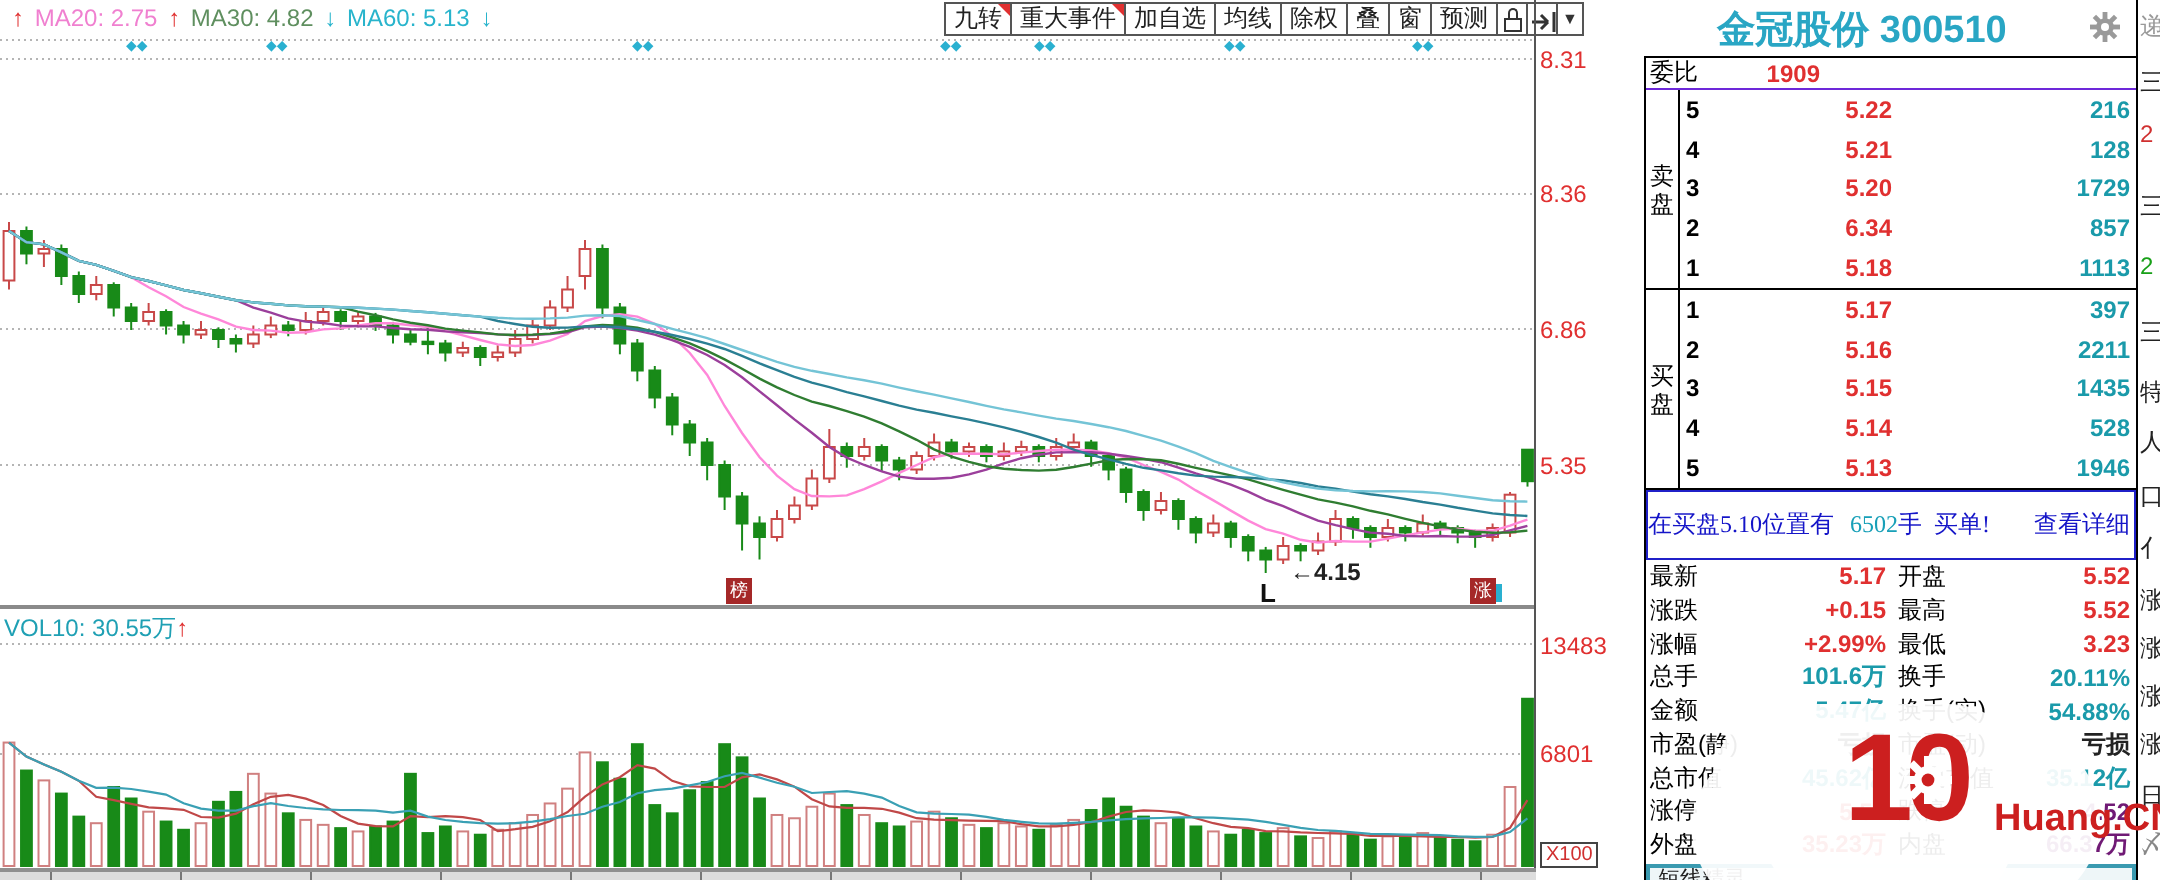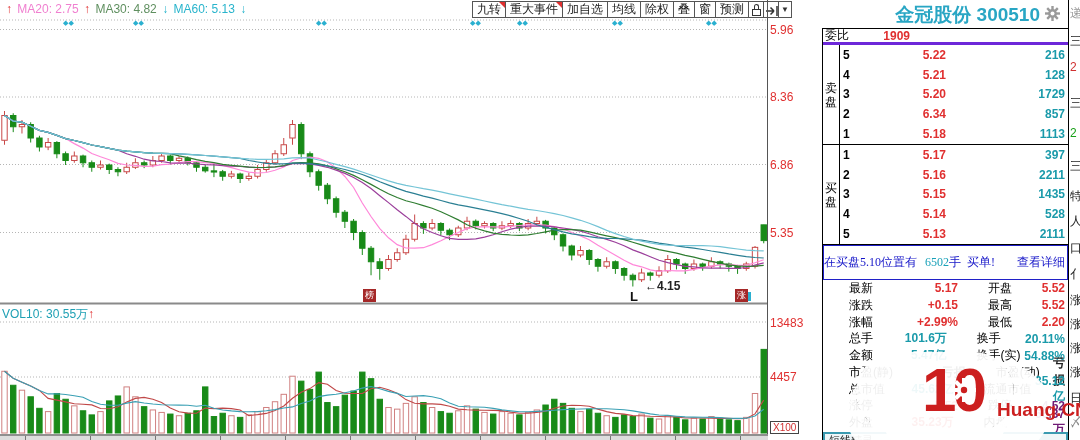--- a/index.html
+++ b/index.html
@@ -46,46 +46,46 @@
   .anno-415 { position:absolute; left:645px; top:279px; font-size:12px; color:#222; font-weight:bold; }
   .anno-L { position:absolute; left:630px; top:289px; font-size:13px; color:#111; font-weight:bold; }
   .ev-badge { position:absolute; width:13px; height:13px; background:#a52828; color:#fff;
     font-size:9px; line-height:13px; text-align:center; cursor:pointer; }
   .ev-badge.b1 { left:363px; top:289px; }
   .ev-badge.b2 { left:735px; top:289px; }
   .ev-badge.b2::after { content:''; position:absolute; right:-3px; top:3px; width:3px; height:9px; background:#2ab0d0; }
 
   
   .title-row { position:absolute; left:822px; top:0; width:246px; height:28px; }
-  .stock-title { position:absolute; left:0; right:28px; top:2px; text-align:right;
+  .stock-title { position:absolute; left:0; right:28px; top:2px; text-align:center;
     color:#29a6c4; font-size:19px; font-weight:bold; white-space:nowrap; }
   .gear { position:absolute; right:8px; top:6px; cursor:pointer; }
 
   
   .panel { position:absolute; left:822px; top:28px; width:246px; height:412px;
     border-left:1px solid #000; border-top:1px solid #000; font-size:12px; }
-  .weibi-row { position:relative; height:16px; border-bottom:3px solid #6d28d9; display:flex; align-items:center; }
+  .weibi-row { position:relative; height:16px; border-bottom:1px solid #6d28d9; display:flex; align-items:center; }
   .weibi-row .lab { color:#000; margin-left:2px; }
   .weibi-row .val { color:#e03030; font-weight:bold; flex:1; text-align:center; }
   .weibi-row .dif { color:#e03030; font-weight:bold; width:64px; text-align:right; padding-right:3px; }
   .block { position:relative; height:100px; border-bottom:1px solid #000; display:flex; }
   .side-lab { width:17px; border-right:1px solid #000; display:flex; flex-direction:column;
     justify-content:center; align-items:center; color:#000; font-size:12px; line-height:14px; }
   .rows { flex:1; display:flex; flex-direction:column; }
   .lvl-row { flex:1; display:flex; align-items:center; cursor:pointer; }
   .lvl-n { width:16px; padding-left:3px; font-weight:bold; color:#000; }
   .lvl-p { flex:1; text-align:right; padding-right:58px; color:#e03030; font-weight:bold; }
   .lvl-v { width:64px; text-align:right; padding-right:3px; color:#1a9aaa; font-weight:bold; }
   .notice { height:35px; border:1px solid #2020c8; margin:0; display:flex; align-items:center;
     font-size:12px; color:#1515c8; white-space:nowrap;font-family:Liberation Serif, serif; }
   .notice .cy { color:#18a0b8; }
   .notice .link { margin-left:auto; padding-right:2px; cursor:pointer; }
   .stats { position:relative; height:168px; }
   .srow { height:16.8px; display:flex; align-items:center; }
-  .sl { color:#000; padding-left:2px;margin-left:24px; }
+  .sl { color:#000; padding-left:2px; }
   .sl1 { width:58px; } .sv1 { width:62px; text-align:right; font-weight:bold; }
   .sl2 { width:64px; padding-left:6px; } .sv2 { flex:1; text-align:right; padding-right:3px; font-weight:bold; }
   .cr { color:#e03030; } .cc { color:#1a9aaa; } .cg { color:#701a75; } .ck { color:#222; }
   .tab-bottom { position:absolute; left:0; right:0; top:403px; height:12px;
     border:2px solid #3a9ab0; background:#eef6f8; font-size:11px; color:#222;
     padding-left:4px; overflow:hidden; line-height:12px; cursor:pointer; }
 
   .right-border { position:absolute; left:1068px; top:0; width:1px; height:440px; background:#000; }
   .sliver { position:absolute; left:1069px; top:0; width:11px; height:440px; overflow:hidden; }
   .sliver span { position:absolute; left:1px; font-size:12px; white-space:nowrap; }
@@ -424,26 +424,26 @@
     </svg>
 
   <div class="ev-badge b1">榜</div>
   <div class="anno-L">L</div>
   <div class="anno-415">←4.15</div>
   <div class="ev-badge b2">涨</div>
   <div class="vol10">
     <span>VOL10: 30.55万</span><span class="arr-r">↑</span>
   </div>
 
-  <div class="axis-label" style="top:23px">5.96</div>
+  <div class="axis-label" style="top:23px">8.31</div>
   <div class="axis-label" style="top:90px">8.36</div>
   <div class="axis-label" style="top:158px">6.86</div>
   <div class="axis-label" style="top:226px">5.35</div>
   <div class="vol-label-axis" style="top:316px">13483</div>
-  <div class="vol-label-axis" style="top:370px">4457</div>
+  <div class="vol-label-axis" style="top:370px">6801</div>
   <div class="x100">X100</div>
 
   <div class="vline" style="left:767px; top:0; height:434px;"></div>
   <div class="bottom-axis" id="baxis">
       <span class="tick" style="left: 25px;"></span>
       <span class="tick" style="left: 90px;"></span>
       <span class="tick" style="left: 155px;"></span>
       <span class="tick" style="left: 220px;"></span>
       <span class="tick" style="left: 285px;"></span>
       <span class="tick" style="left: 350px;"></span>
@@ -529,21 +529,21 @@
             <span class="lvl-v">1435</span>
           </div>
           <div class="lvl-row">
             <span class="lvl-n">4</span>
             <span class="lvl-p">5.14</span>
             <span class="lvl-v">528</span>
           </div>
           <div class="lvl-row">
             <span class="lvl-n">5</span>
             <span class="lvl-p">5.13</span>
-            <span class="lvl-v">2111</span>
+            <span class="lvl-v">1946</span>
           </div>
         </div>
     </div>
     <div class="notice">
       <span>在买盘5.10位置有</span>
       <span class="cy" style="margin-left:8px">6502</span>
       <span>手</span>
       <span style="margin-left:6px">买单!</span>
       <span class="link">查看详细</span>
     </div>
@@ -557,21 +557,21 @@
         <div class="srow">
           <span class="sl sl1">涨跌</span>
           <span class="sv1 cr">+0.15</span>
           <span class="sl sl2">最高</span>
           <span class="sv2 cr">5.52</span>
         </div>
         <div class="srow">
           <span class="sl sl1">涨幅</span>
           <span class="sv1 cr">+2.99%</span>
           <span class="sl sl2">最低</span>
-          <span class="sv2 cr">2.20</span>
+          <span class="sv2 cr">3.23</span>
         </div>
         <div class="srow">
           <span class="sl sl1">总手</span>
           <span class="sv1 cc">101.6万</span>
           <span class="sl sl2">换手</span>
           <span class="sv2 cc">20.11%</span>
         </div>
         <div class="srow">
           <span class="sl sl1">金额</span>
           <span class="sv1 cc">5.47亿</span>

